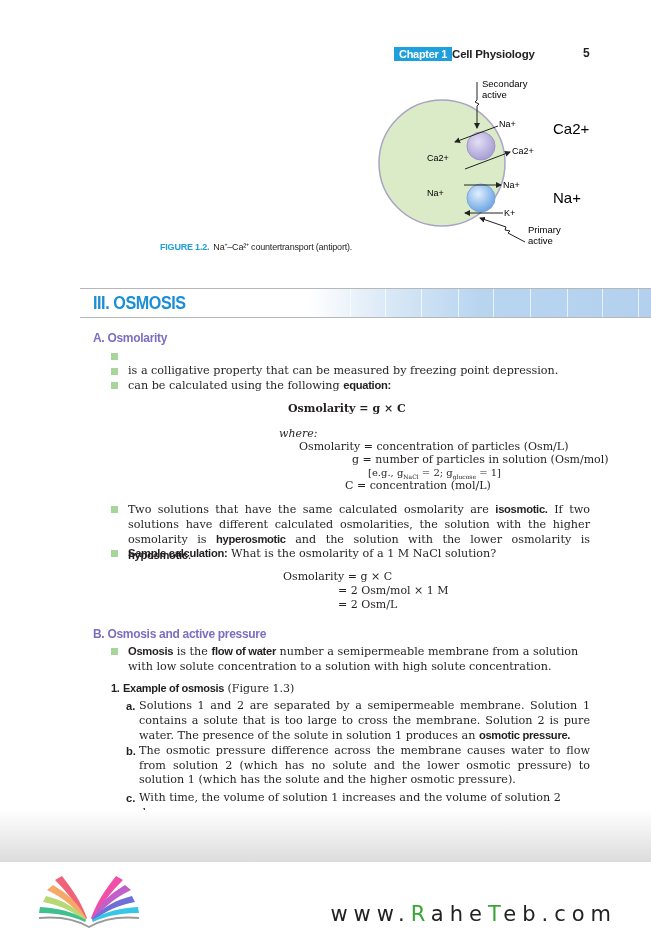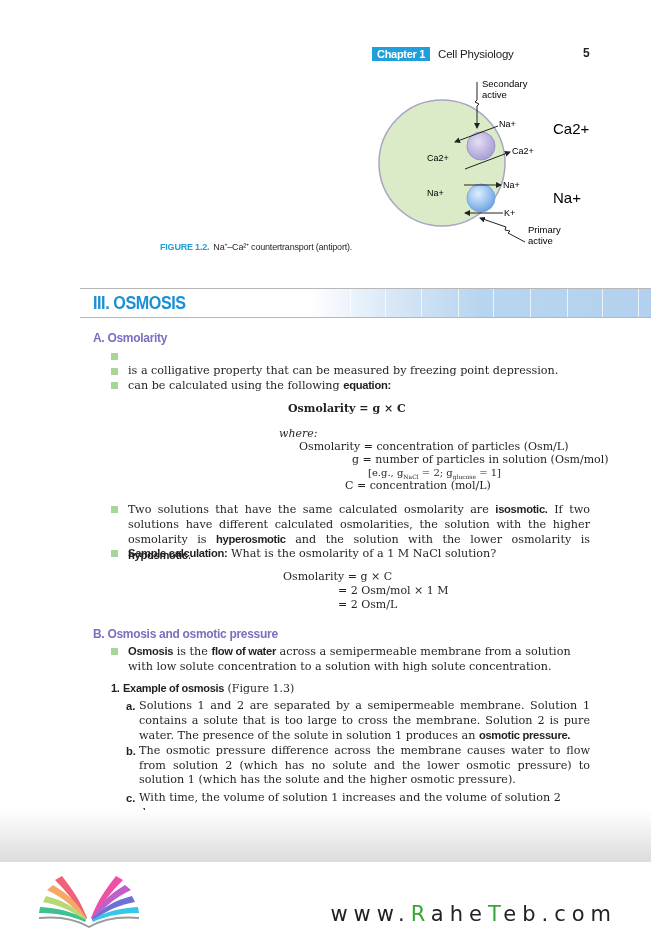--- a/index.html
+++ b/index.html
@@ -1,21 +1,21 @@
 <!DOCTYPE html>
 <html><head>
 <meta charset="utf-8">
 <style>
   html, body { margin:0; padding:0; }
   body { width:651px; height:935px; background:#ffffff; position:relative; overflow:hidden; font-family:"DejaVu Serif", serif; color:#231f20; }
 
   
-  #run-head { position:absolute; top:47px; left:372px; height:14px; display:flex; align-items:center;justify-content:space-between; }
+  #run-head { position:absolute; top:47px; left:394px; height:14px; display:flex; align-items:center;justify-content:space-between; }
   #chap-badge { background:#1fa0dc; color:#fff; font-family:"Liberation Sans", sans-serif; font-weight:bold; font-size:11px; padding:0 5px; height:14px; line-height:14px; letter-spacing:-0.3px; }
-  #chap-title { font-family:"Liberation Sans", sans-serif; font-size:11.5px; margin-left:8px; letter-spacing:-0.2px; font-weight:normal; color:#222; }
+  #chap-title { font-family:"Liberation Sans", sans-serif; font-size:11.5px; letter-spacing:-0.2px; font-weight:bold; color:#222; }
   #page-num { position:absolute; top:46px; left:583px; font-family:"Liberation Sans", sans-serif; font-weight:bold; font-size:12px; }
 
   
   #figure { position:absolute; left:360px; top:70px; width:260px; height:190px; }
   #figure svg text { font-family:"Liberation Sans", sans-serif; }
   #fig-caption { position:absolute; top:240px; left:160px; font-family:"Liberation Sans", sans-serif; font-size:9px; letter-spacing:-0.2px; }
   #fig-caption .lbl { color:#1fa0dc; font-weight:bold; margin-right:4px; }
 
   
   #section-band { position:absolute; top:288px; left:80px; width:571px; height:28px; border-top:1px solid #b7b7b7; border-bottom:1px solid #b7b7b7;
@@ -136,24 +136,24 @@
   <span class="sq"></span><span>Two solutions that have the same calculated osmolarity are </span><span class="b">isosmotic.</span><span> If two solutions have different calculated osmolarities, the solution with the higher osmolarity is </span><span class="b">hyperosmotic</span><span> and the solution with the lower osmolarity is </span><span class="b">hyposmotic</span><span>.</span>
 </div>
 <div class="bul" style="left:128px; top:546px;">
   <span class="sq"></span><span class="b">Sample calculation:</span><span> What is the osmolarity of a 1 M NaCl solution?</span>
 </div>
 
 <div class="eq" style="left:283px; top:570px;">Osmolarity = g × C</div>
 <div class="eq" style="left:338px; top:584px;">= 2 Osm/mol × 1 M</div>
 <div class="eq" style="left:338px; top:598px;">= 2 Osm/L</div>
 
-<div class="subhead" style="left:93px; top:627px;">B. Osmosis and osmotic pressure</div>
+<div class="subhead" style="left:93px; top:627px;">B. Osmosis and active pressure</div>
 
 <div class="bul" style="left:128px; top:644px; width:462px;">
-  <span class="sq"></span><span class="b">Osmosis</span><span> is the </span><span class="b">flow of water</span><span> across a semipermeable membrane from a solution with low solute concentration to a solution with high solute concentration.</span>
+  <span class="sq"></span><span class="b">Osmosis</span><span> is the </span><span class="b">flow of water</span><span> number a semipermeable membrane from a solution with low solute concentration to a solution with high solute concentration.</span>
 </div>
 
 <div class="numhead" style="left:111px; top:682px;">
   <span class="b">1.</span>&nbsp;<span class="b">Example of osmosis</span><span> (Figure 1.3)</span>
 </div>
 
 <div class="lettered" style="left:139px; top:699px; width:451px; text-align:justify;">
   <span class="lt">a.</span><span>Solutions 1 and 2 are separated by a semipermeable membrane. Solution 1 contains a solute that is too large to cross the membrane. Solution 2 is pure water. The presence of the solute in solution 1 produces an </span><span class="b">osmotic pressure.</span>
 </div>
 <div class="lettered" style="left:139px; top:744px; width:451px; text-align:justify;">

